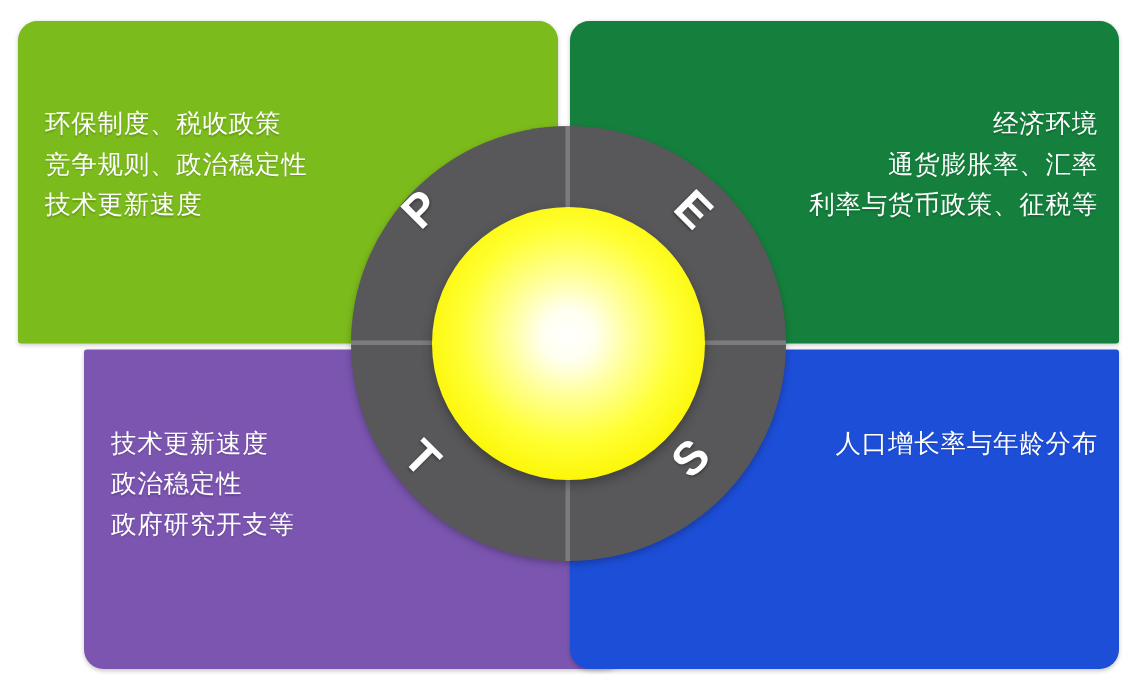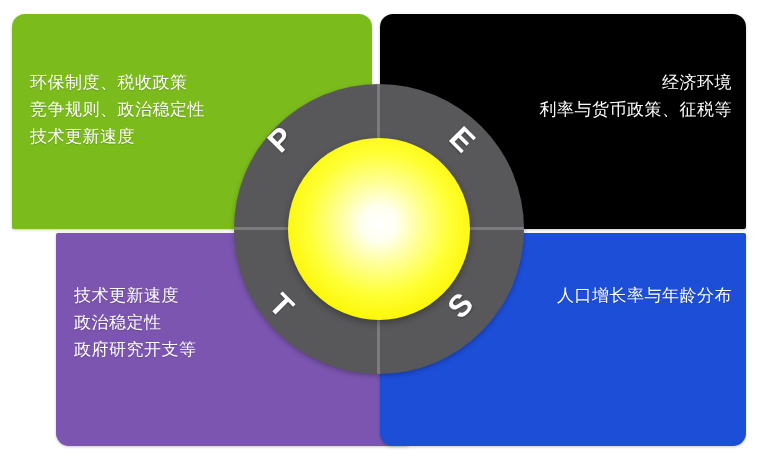--- a/index.html
+++ b/index.html
@@ -54,21 +54,21 @@
     top: 56px;
     text-align: left;
   }
 
   
   #quad-economic {
     left: 380px;
     top: 14px;
     width: 366px;
     height: 215px;
-    background: #000000;
+    background: #15803d;
     border-radius: 13px 13px 2px 2px;
     box-shadow: 0 1px 3px rgba(0,0,0,0.22);
   }
   #quad-economic .q-text {
     right: 14px;
     top: 56px;
     text-align: right;
   }
 
   
@@ -183,20 +183,21 @@
     <div class="q-text">
       <span class="q-line">环保制度、税收政策</span>
       <span class="q-line">竞争规则、政治稳定性</span>
       <span class="q-line">技术更新速度</span>
     </div>
   </div>
 
   <div class="quadrant" id="quad-economic">
     <div class="q-text">
       <span class="q-line">经济环境</span>
+      <span class="q-line">通货膨胀率、汇率</span>
       <span class="q-line">利率与货币政策、征税等</span>
     </div>
   </div>
 
   <div class="quadrant" id="quad-technological">
     <div class="q-text">
       <span class="q-line">技术更新速度</span>
       <span class="q-line">政治稳定性</span>
       <span class="q-line">政府研究开支等</span>
     </div>

